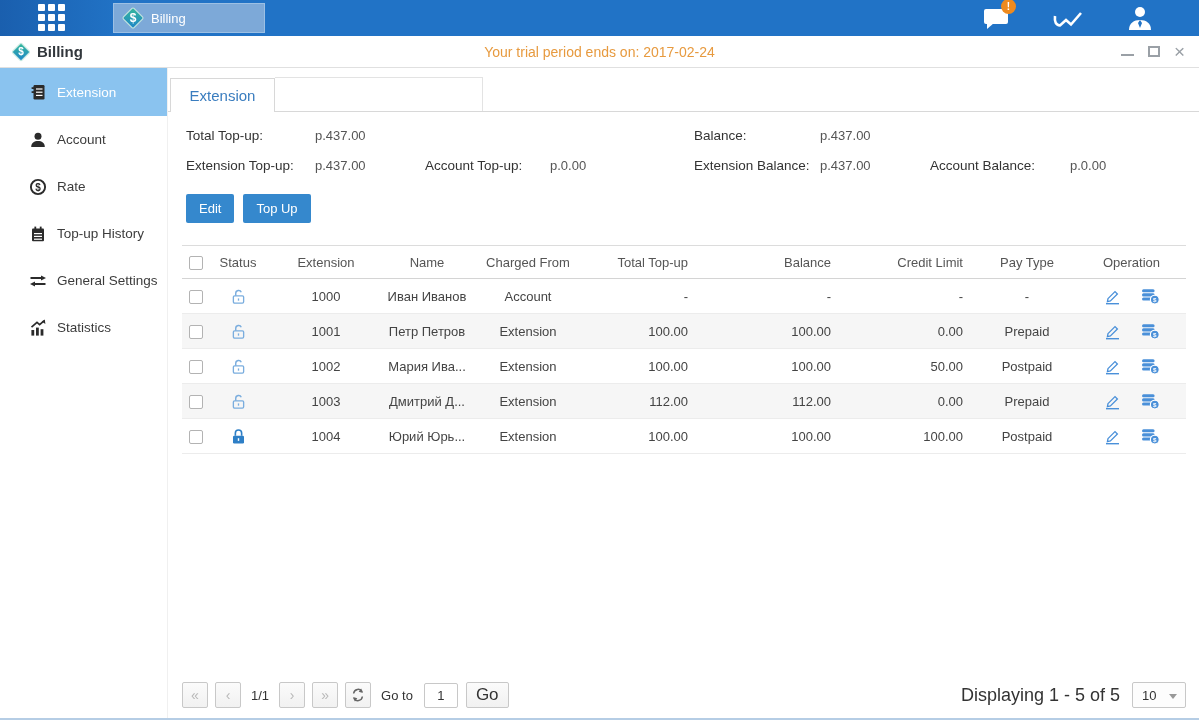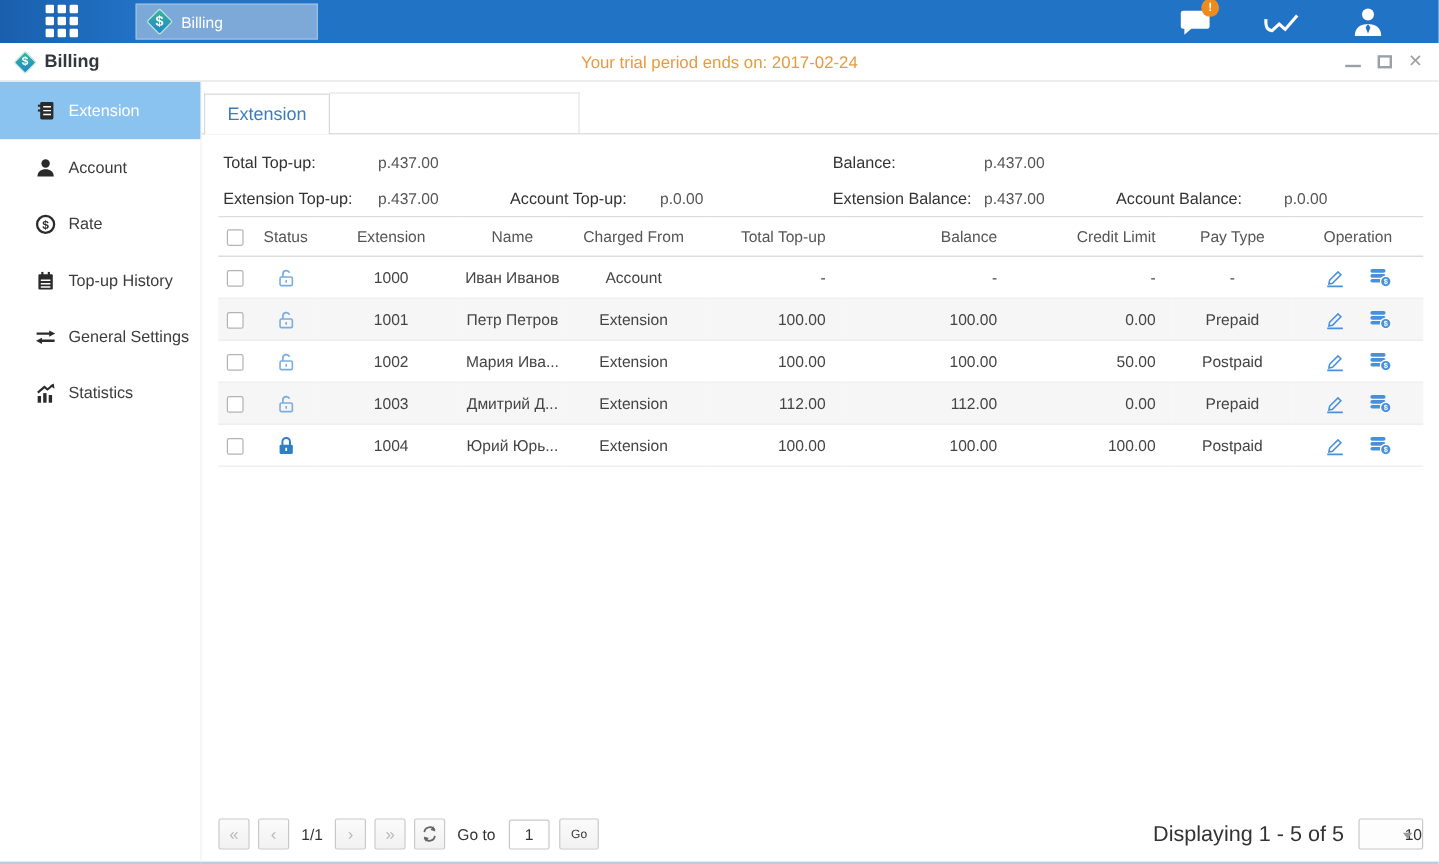--- a/index.html
+++ b/index.html
@@ -89,27 +89,27 @@
   .pg-btn{width:26px; height:26px; border:1px solid #c8c8c8; border-radius:2px;
     background:linear-gradient(#fbfbfb,#f1f1f1); display:flex; align-items:center;
     justify-content:center; color:#b8b8b8; font-size:14px; cursor:pointer;}
   .pg-btn + .pg-btn, .pg-group > * + *{margin-left:7px;}
   .pg-group{display:flex; align-items:center;}
   .pg-ind{font-size:13px; color:#333; padding:0 3px;}
   .goto-label{font-size:13px; color:#333; margin:0 4px 0 10px;}
   .goto-input{width:34px; height:25px; border:1px solid #c8c8c8; border-radius:2px;
     font-size:13px; text-align:center; font-family:inherit; color:#333;}
   .go-btn{height:26px; padding:0 9px; border:1px solid #c8c8c8; border-radius:2px;
-    background:linear-gradient(#fbfbfb,#f1f1f1); font-size:10px; color:#333;
+    background:linear-gradient(#fbfbfb,#f1f1f1); font-size:17px; color:#333;
     cursor:pointer; font-family:inherit; margin-left:8px;}
   .pg-right{margin-left:auto; display:flex; align-items:center; gap:12px;}
   .displaying{font-size:18px; color:#333;}
   .select{width:54px; height:26px; border:1px solid #c8c8c8; border-radius:2px; background:#fdfdfd;
     display:flex; align-items:center; padding-left:9px; font-size:13px; color:#333;
-    cursor:pointer; position:relative;justify-content:flex-end;}
+    cursor:pointer; position:relative;}
   .select .caret{position:absolute; right:8px; top:11px; width:0; height:0;
     border-left:4px solid transparent; border-right:4px solid transparent; border-top:5px solid #999;}
 </style>
 </head>
 <body>
 
 <div class="topbar">
   <div class="grid-icon">
     <span></span>
       <span></span>
@@ -244,20 +244,24 @@
         <div class="lab g1 r2">Extension Top-up:</div>
         <div class="val g2 r2">p.437.00</div>
         <div class="lab g3 r2">Account Top-up:</div>
         <div class="val g4 r2">p.0.00</div>
         <div class="lab g5 r2">Extension Balance:</div>
         <div class="val g6 r2">p.437.00</div>
         <div class="lab g7 r2">Account Balance:</div>
         <div class="val g8 r2">p.0.00</div>
       </div>
 
+      <div class="actions">
+        <button class="btn">Edit</button>
+        <button class="btn">Top Up</button>
+      </div>
 
       <table>
         <colgroup>
           <col style="width:28px">
             <col style="width:56px">
             <col style="width:120px">
             <col style="width:82px">
           <col style="width:120px">
             <col style="width:114px">
             <col style="width:143px">

